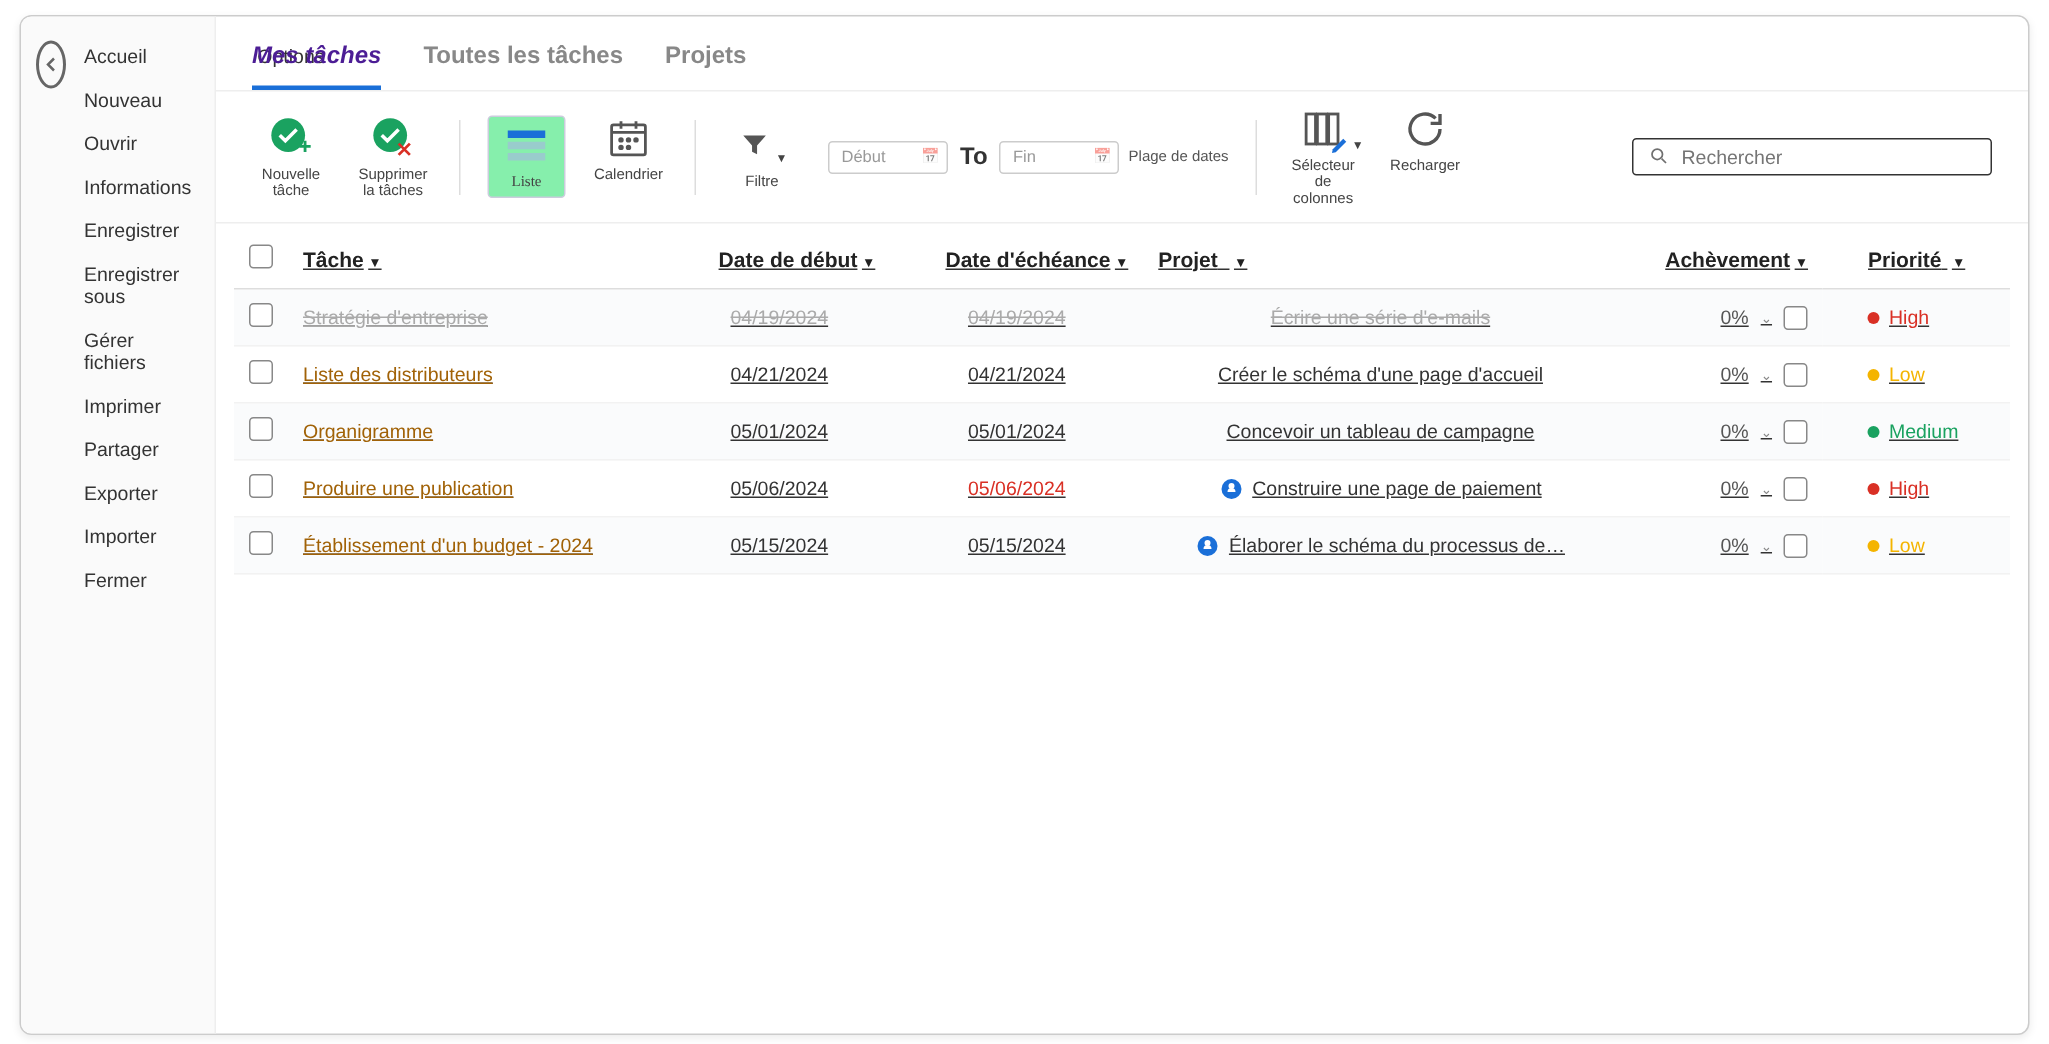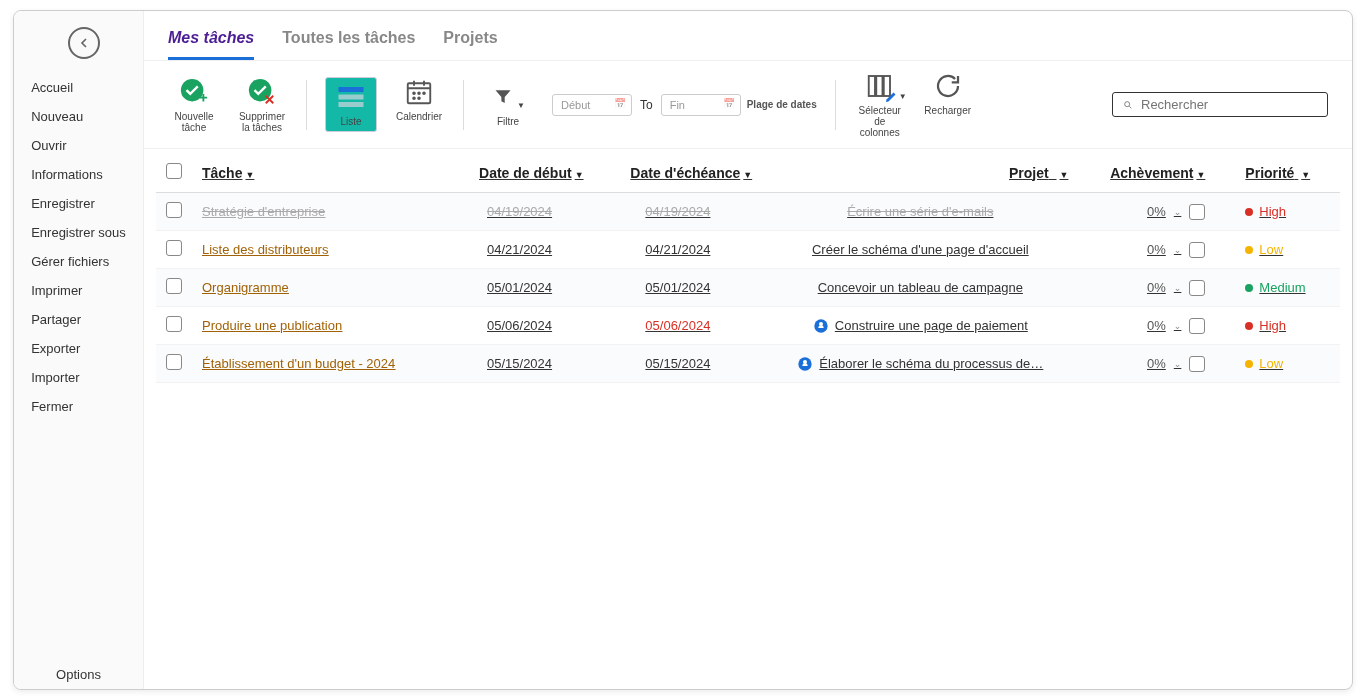--- a/index.html
+++ b/index.html
@@ -1,42 +1,42 @@
 <!DOCTYPE html>
 <html><head>
 <meta charset="utf-8">
 <style>
 * { box-sizing: border-box; margin: 0; padding: 0; }
 body { font-family: "Segoe UI", Arial, sans-serif; background: #fff; color: #333; font-size: 13px; }
 .app-window { position: relative; width: 1340px; height: 680px; margin: 10px auto; border: 1px solid #ccc; border-radius: 8px; background: #fff; display: flex; box-shadow: 0 2px 6px rgba(0,0,0,0.08); overflow: hidden; }
-.sidebar { width: 130px; background: #fafafa; border-right: 1px solid #eee; display: flex; flex-direction: column; padding-top: 12px; align-items: center; }
+.sidebar { width: 130px; background: #fafafa; border-right: 1px solid #eee; display: flex; flex-direction: row; padding-top: 12px; }
 .back-btn { width: 32px; height: 32px; border: 2px solid #666; border-radius: 50%; margin: 4px 0 14px 10px; display: flex; align-items: center; justify-content: center; cursor: pointer; }
 .back-btn svg { width: 16px; height: 16px; }
 .sidebar-item { padding: 7px 12px; font-size: 13px; color: #333; cursor: pointer; }
 .sidebar-item.active { color: #1a6fd8; border-left: 3px solid #1a6fd8; background: #f0f6ff; padding-left: 9px; }
 .sidebar-spacer { flex: 1; }
 .sidebar-divider { border-top: 1px solid #ddd; margin: 0 10px 6px; }
 .main { flex: 1; display: flex; flex-direction: column; }
 .tabs { display: flex; gap: 28px; padding: 18px 24px 0; border-bottom: 1px solid #eee; }
 .tab { padding-bottom: 10px; font-size: 16px; color: #888; cursor: pointer; font-weight: 600; }
 .tab.active { color: #4c1d95; border-bottom: 3px solid #1a6fd8; font-style: italic; }
 .toolbar { display: flex; align-items: center; padding: 10px 24px; gap: 18px; border-bottom: 1px solid #eee; }
 .tool-group { display: flex; align-items: flex-start; gap: 16px; }
 .tool-btn { display: flex; flex-direction: column; align-items: center; gap: 4px; cursor: pointer; font-size: 10px; color: #444; text-align: center; width: 52px; }
 .tool-icon { width: 30px; height: 30px; display: flex; align-items: center; justify-content: center; }
 .tool-sep { width: 1px; height: 50px; background: #ddd; }
 .view-btn { border: 1px solid transparent; padding: 4px 6px; border-radius: 3px; }
-.view-btn.active { background: #14b8a6; border-color: #ccd; }
+.view-btn.active { background: #86efac; border-color: #ccd; font-family: Liberation Serif, serif; }
 .date-range { display: flex; flex-direction: row; align-items: center; gap: 6px; }
 .date-inputs { display: flex; align-items: center; gap: 8px; }
 .date-input { border: 1px solid #ccc; border-radius: 3px; padding: 4px 22px 4px 8px; width: 80px; font-size: 11px; color: #999; position: relative; }
 .date-input::after { content: "📅"; position: absolute; right: 4px; top: 3px; font-size: 10px; opacity: 0.5; }
-.range-label { font-size: 10px; color: #555; font-weight: bold; }
-.to-label { font-size: 12px; font-weight: 400; }
-.search-box { margin-left: auto; border: 1.5px solid #333; border-radius: 3px; display: flex; align-items: center; padding: 4px 10px; width: 216px; }
+.range-label { font-size: 10px; color: #555; }
+.to-label { font-size: 16px; font-weight: 700; }
+.search-box { margin-left: auto; border: 1.5px solid #333; border-radius: 3px; display: flex; align-items: flex-start; padding: 4px 10px; width: 240px; }
 .search-box svg { width: 14px; height: 14px; margin-right: 8px; opacity: 0.7; }
 .search-box input { border: none; outline: none; font-size: 13px; flex: 1; }
 .table-wrap { flex: 1; overflow: auto; padding: 0 12px; text-decoration: underline; }
 table { width: 100%; border-collapse: collapse; }
 th { text-align: right; font-weight: 600; font-size: 14px; color: #222; padding: 14px 10px 10px; border-bottom: 1px solid #ddd; white-space: nowrap; }
 th.left { text-align: left; }
 th .sort-arrow { font-size: 9px; margin-left: 3px; }
 .chk-col { width: 36px; text-align: center; }
 .chk { width: 16px; height: 16px; border: 1.5px solid #888; border-radius: 3px; display: inline-block; background: #fff; cursor: pointer; }
 tbody tr { border-bottom: 1px solid #f2f2f2; height: 38px; }
@@ -204,21 +204,21 @@
     </div>
 
     <div class="table-wrap">
       <table>
         <thead>
           <tr>
             <th class="chk-col"><span class="chk"></span></th>
             <th class="left"><span>Tâche</span><span class="sort-arrow">▼</span></th>
             <th><span>Date de début</span><span class="sort-arrow">▼</span></th>
             <th><span>Date d'échéance</span><span class="sort-arrow">▼</span></th>
-            <th style="text-align:right"><span>Projet</span>&nbsp;&nbsp;<span class="sort-arrow">▼</span></th>
+            <th style="text-align:left"><span>Projet</span>&nbsp;&nbsp;<span class="sort-arrow">▼</span></th>
             <th><span>Achèvement</span><span class="sort-arrow">▼</span></th>
             <th class="left" style="padding-left:30px"><span>Priorité</span>&nbsp;<span class="sort-arrow">▼</span></th>
           </tr>
         </thead>
         <tbody id="task-rows">
             <tr class="completed">
               <td class="chk-col"><span class="chk"></span></td>
               <td class="left"><a class="task-link">Stratégie d'entreprise</a></td>
               <td class="start-date">04/19/2024</td>
               <td class="due-date">04/19/2024</td>

